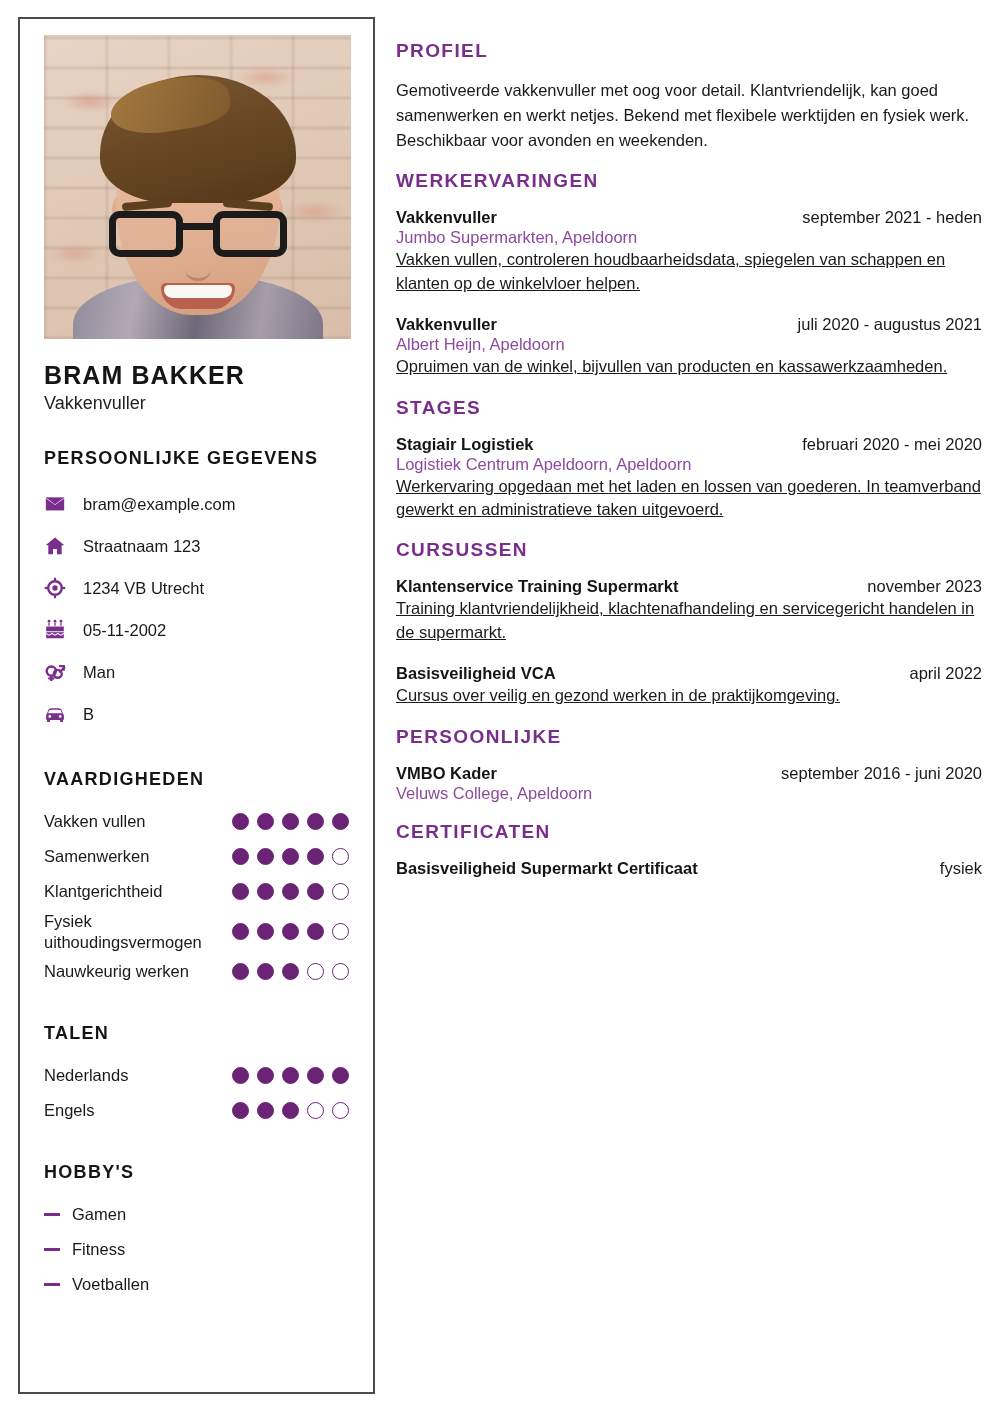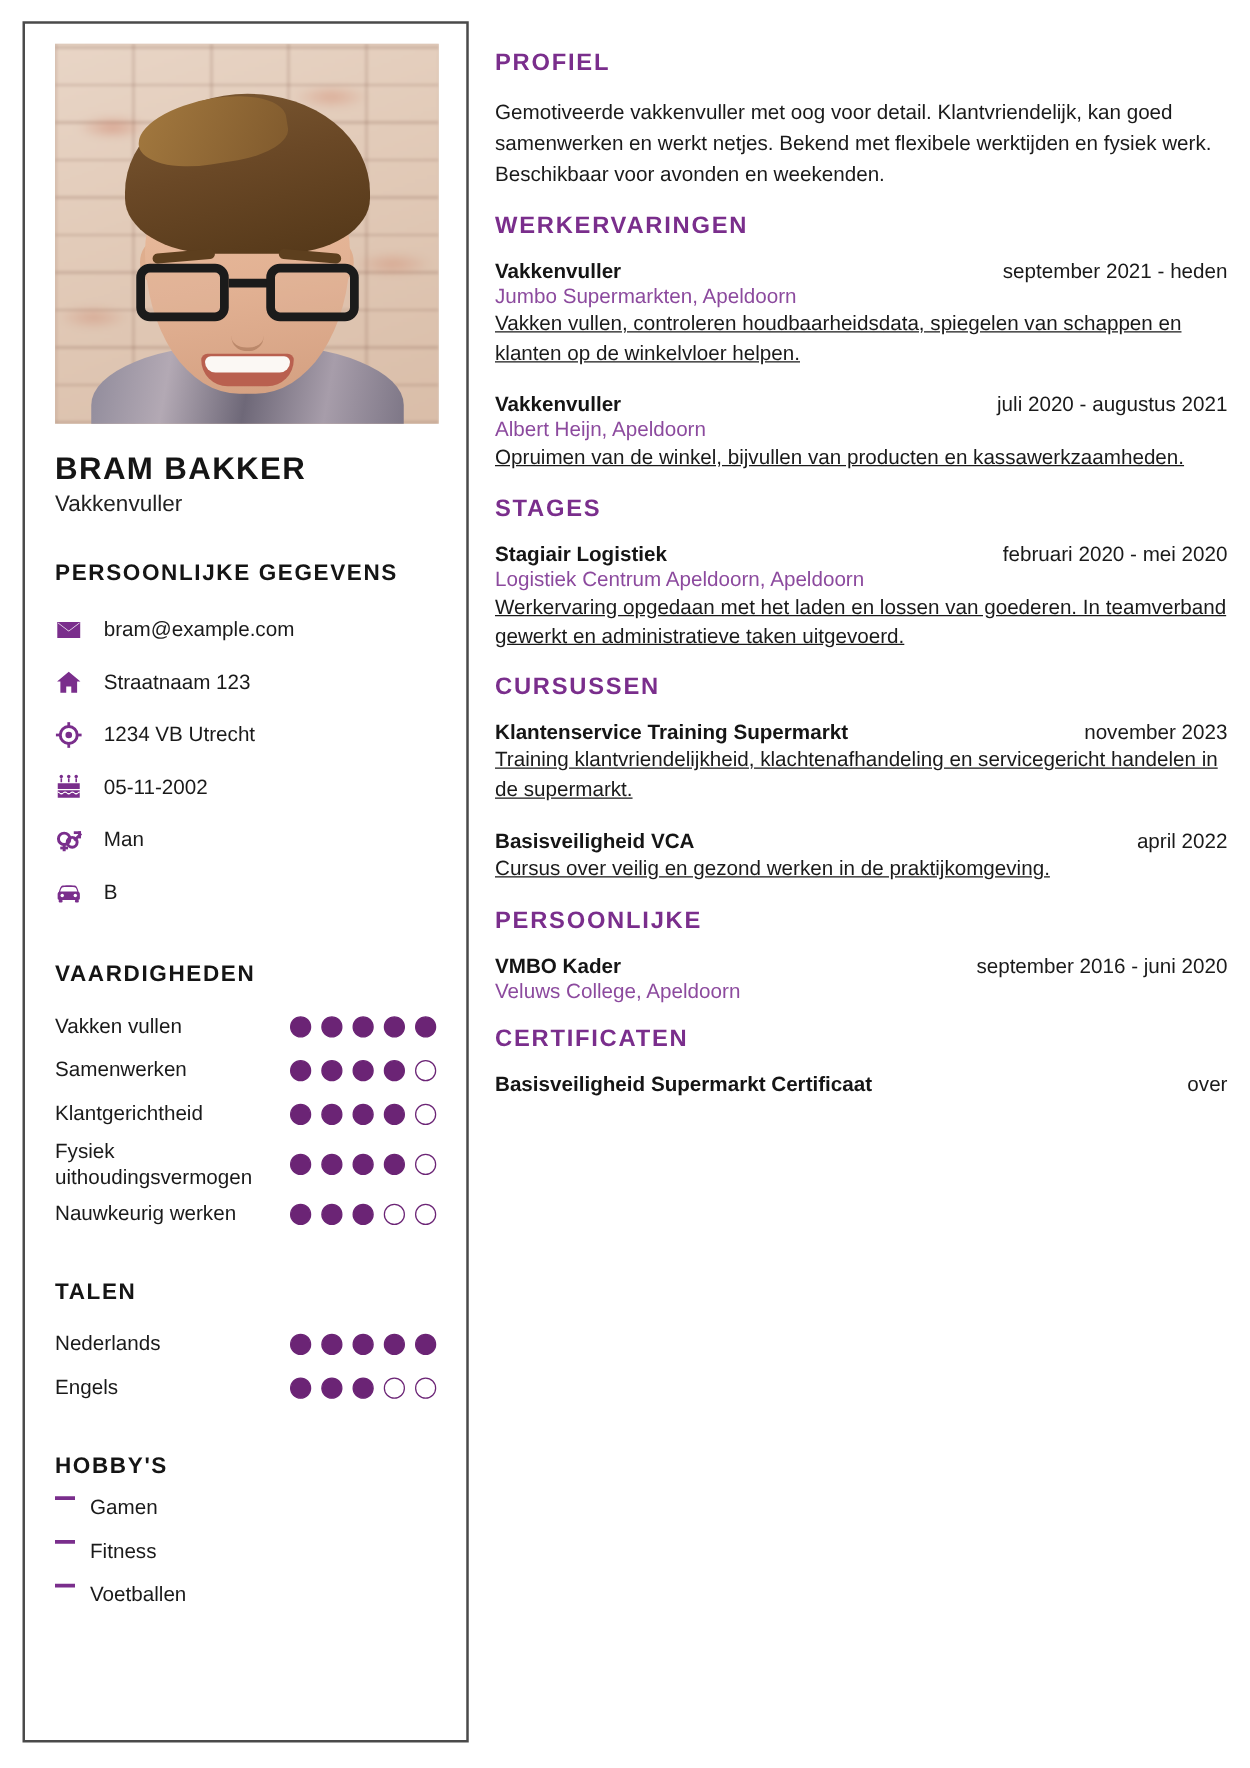--- a/index.html
+++ b/index.html
@@ -224,20 +224,21 @@
     width: 17px; height: 17px;
     border-radius: 50%;
     border: 1.6px solid #6B2475;
     background: transparent;
   }
   .dot.on { background: #6B2475; }
 
   
   .hobby-row {
     display: flex;
+    align-items: center;
     height: 35px;
   }
   .hobby-dash {
     width: 16px; height: 3px;
     background: #7A2E8C;
     margin-right: 12px;
     flex-shrink: 0;
   }
   .hobby-text { font-size: 16.5px; color: #1a1a1a; }
 
@@ -576,19 +577,19 @@
         </div>
         <div class="entry-org">Veluws College, Apeldoorn</div>
       </div>
     </div>
 
     <div class="section">
       <div class="main-heading">CERTIFICATEN</div>
       <div class="entry">
         <div class="entry-top">
           <span class="entry-title">Basisveiligheid Supermarkt Certificaat</span>
-          <span class="entry-date">over</span>
+          <span class="entry-date">fysiek</span>
         </div>
       </div>
     </div>
 
   </div>
 </div>
 
 </body></html>

